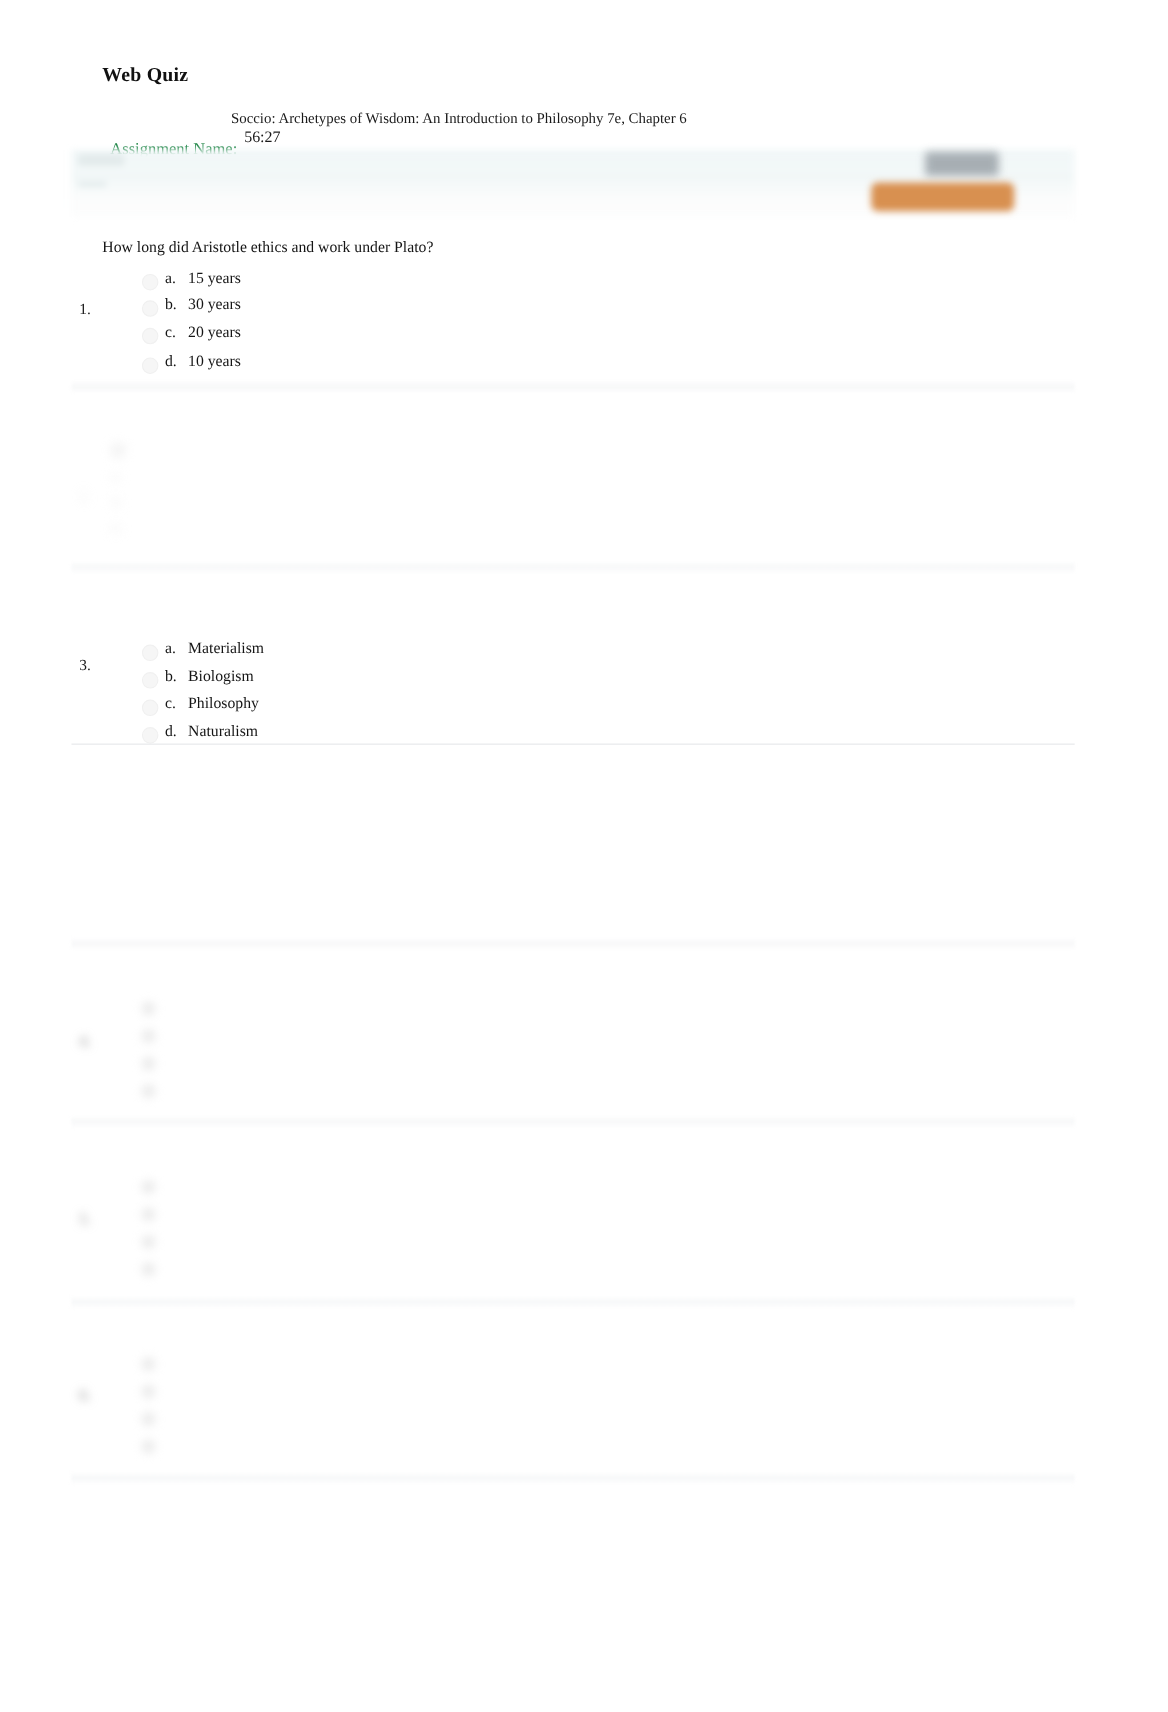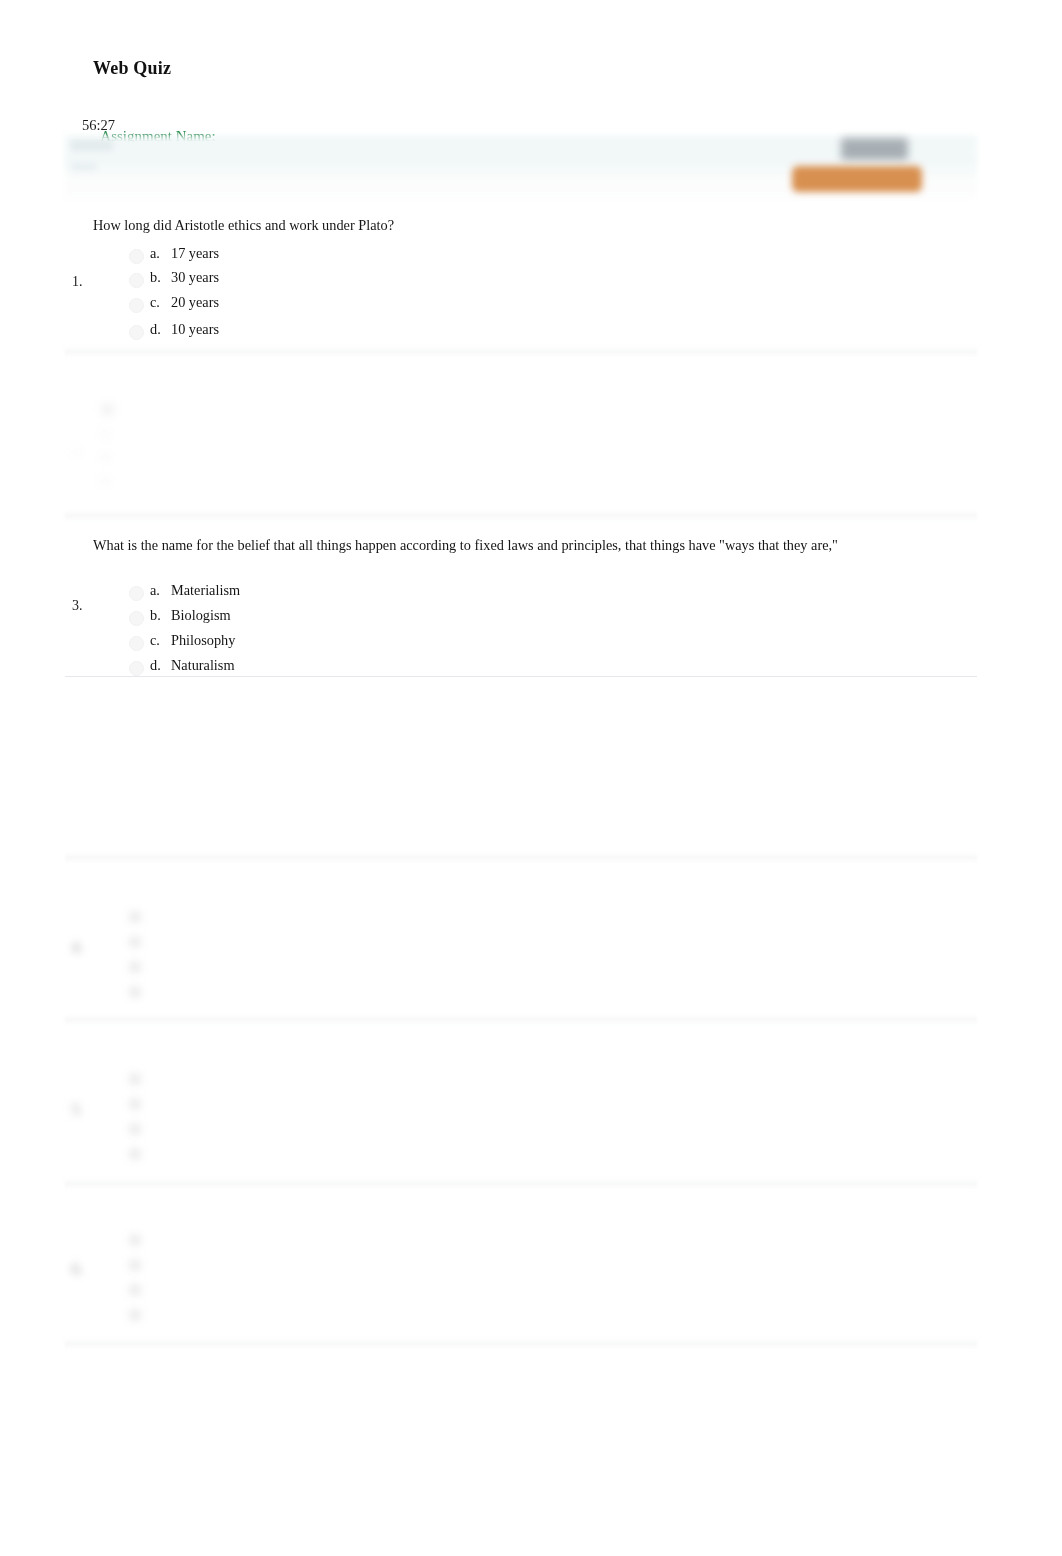--- a/index.html
+++ b/index.html
@@ -48,24 +48,24 @@
     left: 13px;
     top: 0px;
     width: 160px;
     text-align: center;
     font-size: 15px;
     color: #15803d;
     margin-top: 28px;
   }
   .meta-timer {
     position: absolute;
-    left: 17px;
+    left: 30px;
     top: 17px;
     width: 160px;
-    text-align: left;
+    text-align: right;
     font-size: 14.5px;
     color: #1a1a1a;
   }
   .meta-value {
     position: absolute;
     left: 145px;
     top: 0px;
     font-size: 13.5px;
     color: #1a1a1a;
   }
@@ -266,40 +266,41 @@
 </head>
 <body>
 
 <div class="page">
 
   <div class="quiz-title">Web Quiz</div>
 
   <div class="meta-row">
     <div class="meta-label">Assignment Name:</div>
     <div class="meta-timer">56:27</div>
+    <div class="meta-value">Soccio: Archetypes of Wisdom: An Introduction to Philosophy 7e, Chapter 6</div>
   </div>
 
   <div class="toolbar">
     <div class="toolbar-ghost-a"></div>
     <div class="toolbar-ghost-b"></div>
     <div class="toolbar-inner-line"></div>
   </div>
   <div class="toolbar-upper-btn"></div>
   <div class="toolbar-btn">
     <div class="toolbar-btn-label"></div>
   </div>
 
   <div class="qblock" style="top:212px;">
     <div class="qnum" style="top:62px;">1.</div>
     <div class="qtext" style="top:5px;">How long did Aristotle ethics and work under Plato?</div>
 
     <div class="opt" style="top:33px;">
       <span class="radio" style="top:4px;"></span>
       <span class="opt-letter">a.</span>
-      <span class="opt-text">17 years</span>
+      <span class="opt-text">15 years</span>
     </div>
     <div class="opt" style="top:57px;">
       <span class="radio" style="top:4px;"></span>
       <span class="opt-letter">b.</span>
       <span class="opt-text">30 years</span>
     </div>
     <div class="opt" style="top:82px;">
       <span class="radio" style="top:4px;"></span>
       <span class="opt-letter">c.</span>
       <span class="opt-text">20 years</span>
@@ -318,21 +319,21 @@
     <div class="ghost-bar" style="top:33px;  width:8px;"></div>
     <div class="ghost-bar" style="top:56px;  width:9px;"></div>
     <div class="ghost-bar" style="top:80px;  width:9px;"></div>
     <div class="qnum" style="top:46px; color:#d8d8d8;">2.</div>
   </div>
 
   <div class="sep" style="top:510px;"></div>
 
   <div class="qblock" style="top:532px;">
     <div class="qnum" style="top:66px;">3.</div>
-    <div class="qtext" style="top:5px;"><span>What is the name for the belief that all things happen according to fixed laws and principles, that things have "ways that they are,"</span><br></div>
+    <div class="qtext" style="top:5px;"><br></div>
 
     <div class="opt" style="top:50px;">
       <span class="radio" style="top:4px;"></span>
       <span class="opt-letter">a.</span>
       <span class="opt-text">Materialism</span>
     </div>
     <div class="opt" style="top:75px;">
       <span class="radio" style="top:4px;"></span>
       <span class="opt-letter">b.</span>
       <span class="opt-text">Biologism</span>

